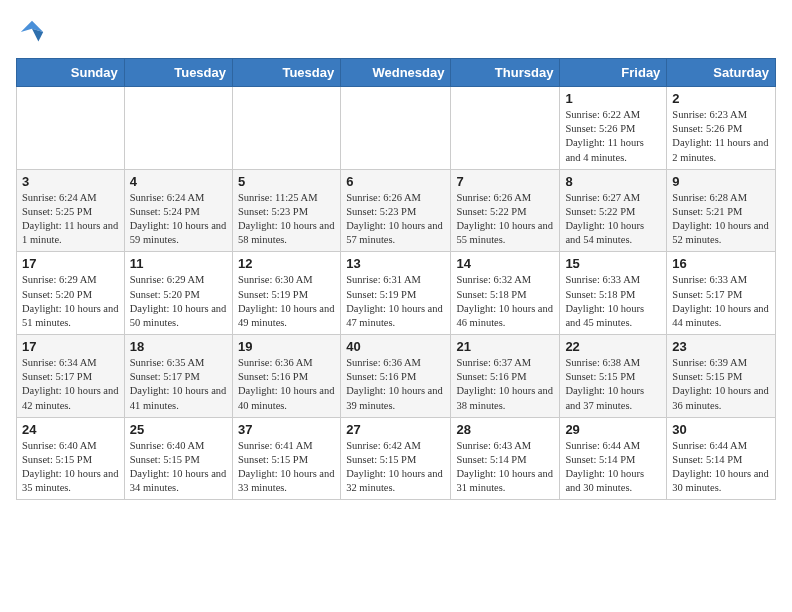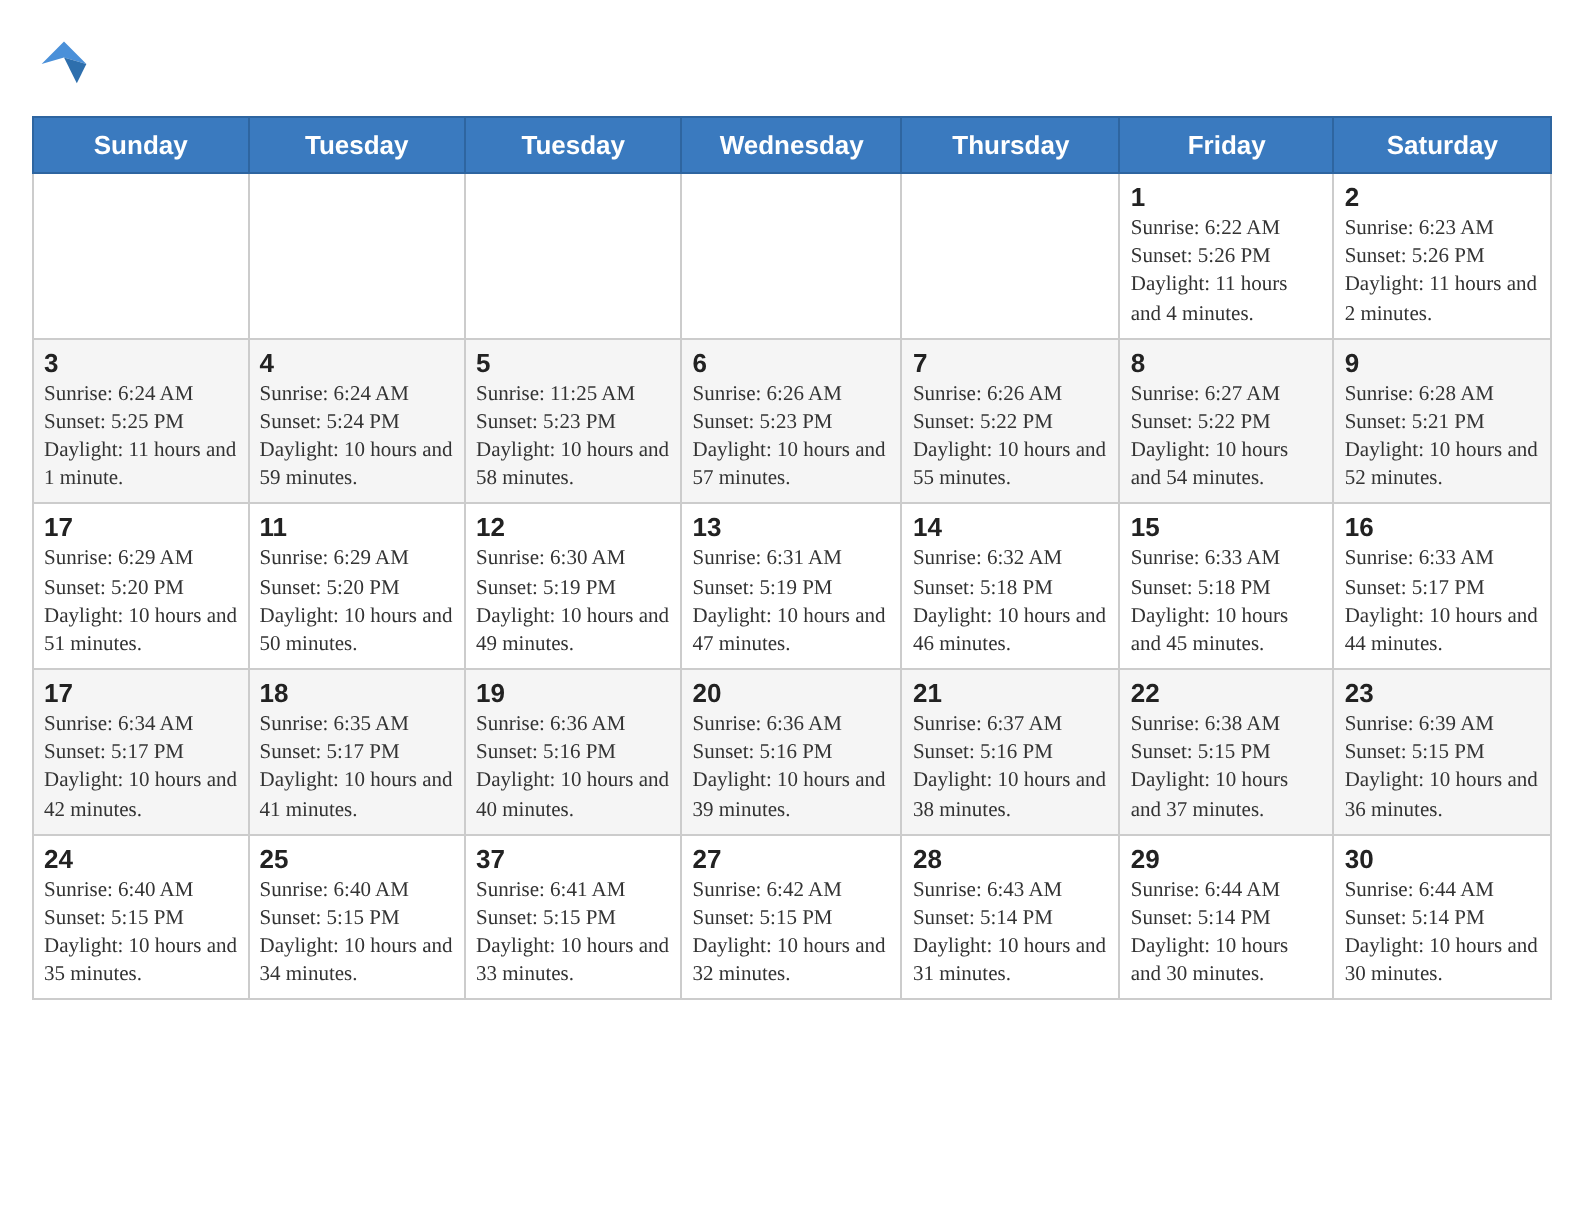--- a/index.html
+++ b/index.html
@@ -49,21 +49,21 @@
       width: 100%;
       border-collapse: collapse;
       font-size: 11px;
     }
     thead tr {
       background-color: #3a7abf;
       color: #fff;
     }
     thead th {
       padding: 6px 6px;
-      text-align: center;
+      text-align: right;
       font-size: 13px;
       font-weight: bold;
       border: 1px solid #2e65a0;
     }
     tbody tr {
       background: #fff;
     }
     tbody tr:nth-child(even) {
       background: #f5f5f5;
     }
@@ -241,21 +241,21 @@
 Sunset: 5:17 PM
 Daylight: 10 hours and 41 minutes.</div>
         </td>
         <td>
           <span class="day-num">19</span>
           <div class="day-info">Sunrise: 6:36 AM
 Sunset: 5:16 PM
 Daylight: 10 hours and 40 minutes.</div>
         </td>
         <td>
-          <span class="day-num">20</span>
+          <span class="day-num">40</span>
           <div class="day-info">Sunrise: 6:36 AM
 Sunset: 5:16 PM
 Daylight: 10 hours and 39 minutes.</div>
         </td>
         <td>
           <span class="day-num">21</span>
           <div class="day-info">Sunrise: 6:37 AM
 Sunset: 5:16 PM
 Daylight: 10 hours and 38 minutes.</div>
         </td>

